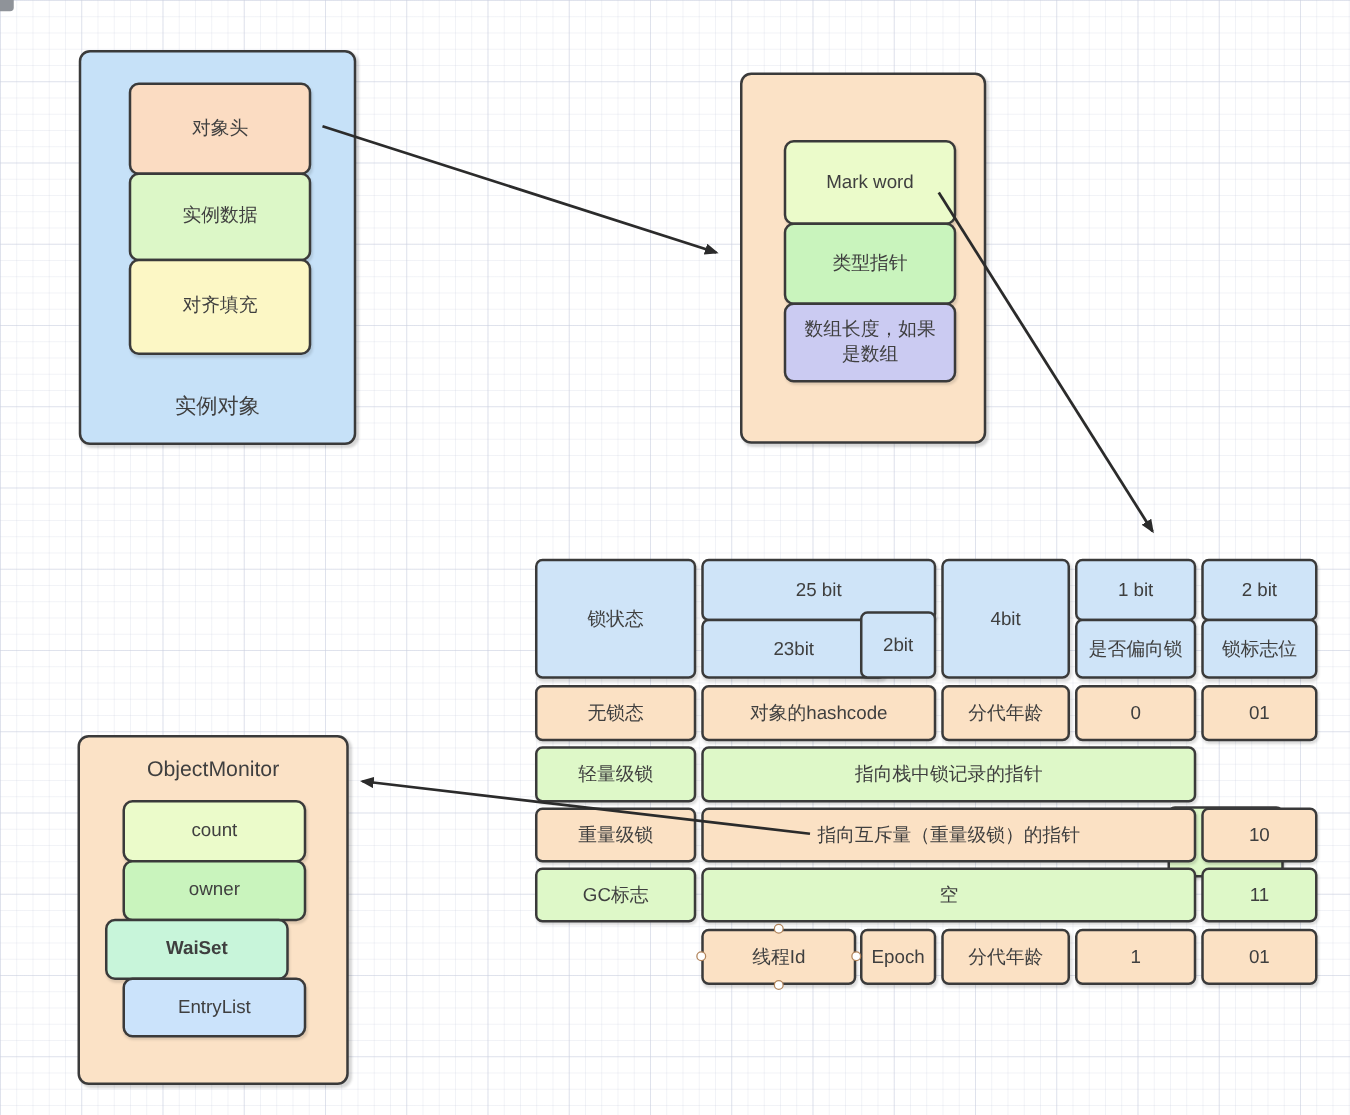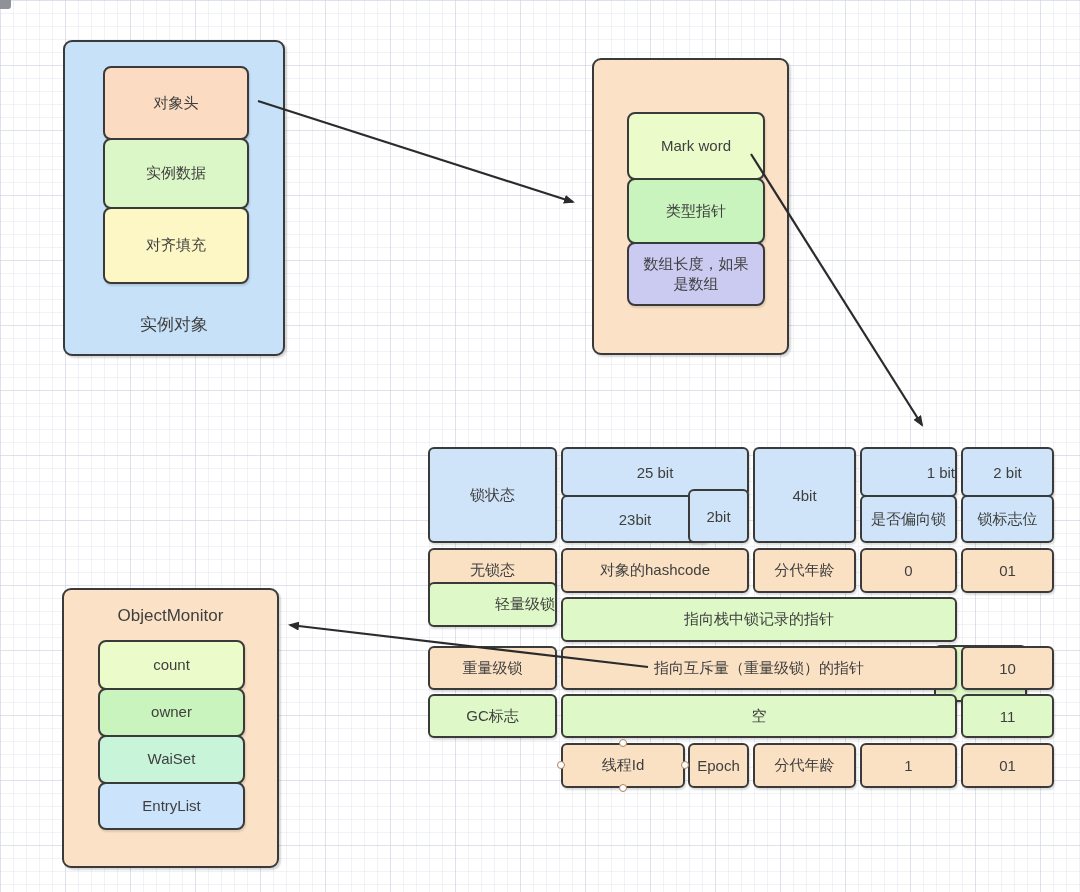--- a/index.html
+++ b/index.html
@@ -94,21 +94,21 @@
   </div>
 
   <div class="shape f-orangebox" style="left:62px; top:588px; width:217px; height:280px;">
     <div class="caption" style="top:16px;">ObjectMonitor</div>
     <div class="cell f-lime" style="left:34px; top:50px; width:147px; height:50px;">
       <span>count</span>
     </div>
     <div class="cell f-leaf" style="left:34px; top:98px; width:147px; height:49px;">
       <span>owner</span>
     </div>
-    <div class="cell f-mint" style="left:34px; top:145px; width:147px; height:49px;">
+    <div class="cell f-mint" style="left:20px; top:145px; width:147px; height:49px;font-weight:bold;">
       <span>WaiSet</span>
     </div>
     <div class="cell f-cellblue" style="left:34px; top:192px; width:147px; height:48px;">
       <span>EntryList</span>
     </div>
   </div>
 
   <div style="position:absolute; left:428px; top:443px; width:627px; height:346px;">
 
     <div class="tcell f-thblue" style="left:0; top:4px; width:129px; height:96px;">
@@ -119,21 +119,21 @@
     </div>
     <div class="tcell f-thblue" style="left:133px; top:52px; width:148px; height:48px;">
       <span>23bit</span>
     </div>
     <div class="tcell f-thblue" style="left:260px; top:46px; width:61px; height:54px;">
       <span>2bit</span>
     </div>
     <div class="tcell f-thblue" style="left:325px; top:4px; width:103px; height:96px;">
       <span>4bit</span>
     </div>
-    <div class="tcell f-thblue" style="left:432px; top:4px; width:97px; height:50px;justify-content:flex-end;">
+    <div class="tcell f-thblue" style="left:432px; top:4px; width:97px; height:50px;">
       <span>1 bit</span>
     </div>
     <div class="tcell f-thblue" style="left:432px; top:52px; width:97px; height:48px;">
       <span>是否偏向锁</span>
     </div>
     <div class="tcell f-thblue" style="left:533px; top:4px; width:93px; height:50px;">
       <span>2 bit</span>
     </div>
     <div class="tcell f-thblue" style="left:533px; top:52px; width:93px; height:48px;">
       <span>锁标志位</span>
@@ -148,21 +148,21 @@
     <div class="tcell f-orange" style="left:325px; top:105px; width:103px; height:45px;">
       <span>分代年龄</span>
     </div>
     <div class="tcell f-orange" style="left:432px; top:105px; width:97px; height:45px;">
       <span>0</span>
     </div>
     <div class="tcell f-orange" style="left:533px; top:105px; width:93px; height:45px;">
       <span>01</span>
     </div>
 
-    <div class="tcell f-green" style="left:0; top:139px; width:129px; height:45px;justify-content:flex-end;">
+    <div class="tcell f-green" style="left:0; top:154px; width:129px; height:45px;">
       <span>轻量级锁</span>
     </div>
     <div class="tcell f-green" style="left:133px; top:154px; width:396px; height:45px;">
       <span>指向栈中锁记录的指针</span>
     </div>
     <div class="tcell f-green" style="left:506px; top:154px; width:93px; height:57px;margin-top:48px;">
       <span>00</span>
     </div>
 
     <div class="tcell f-orange" style="left:0; top:203px; width:129px; height:44px;">

